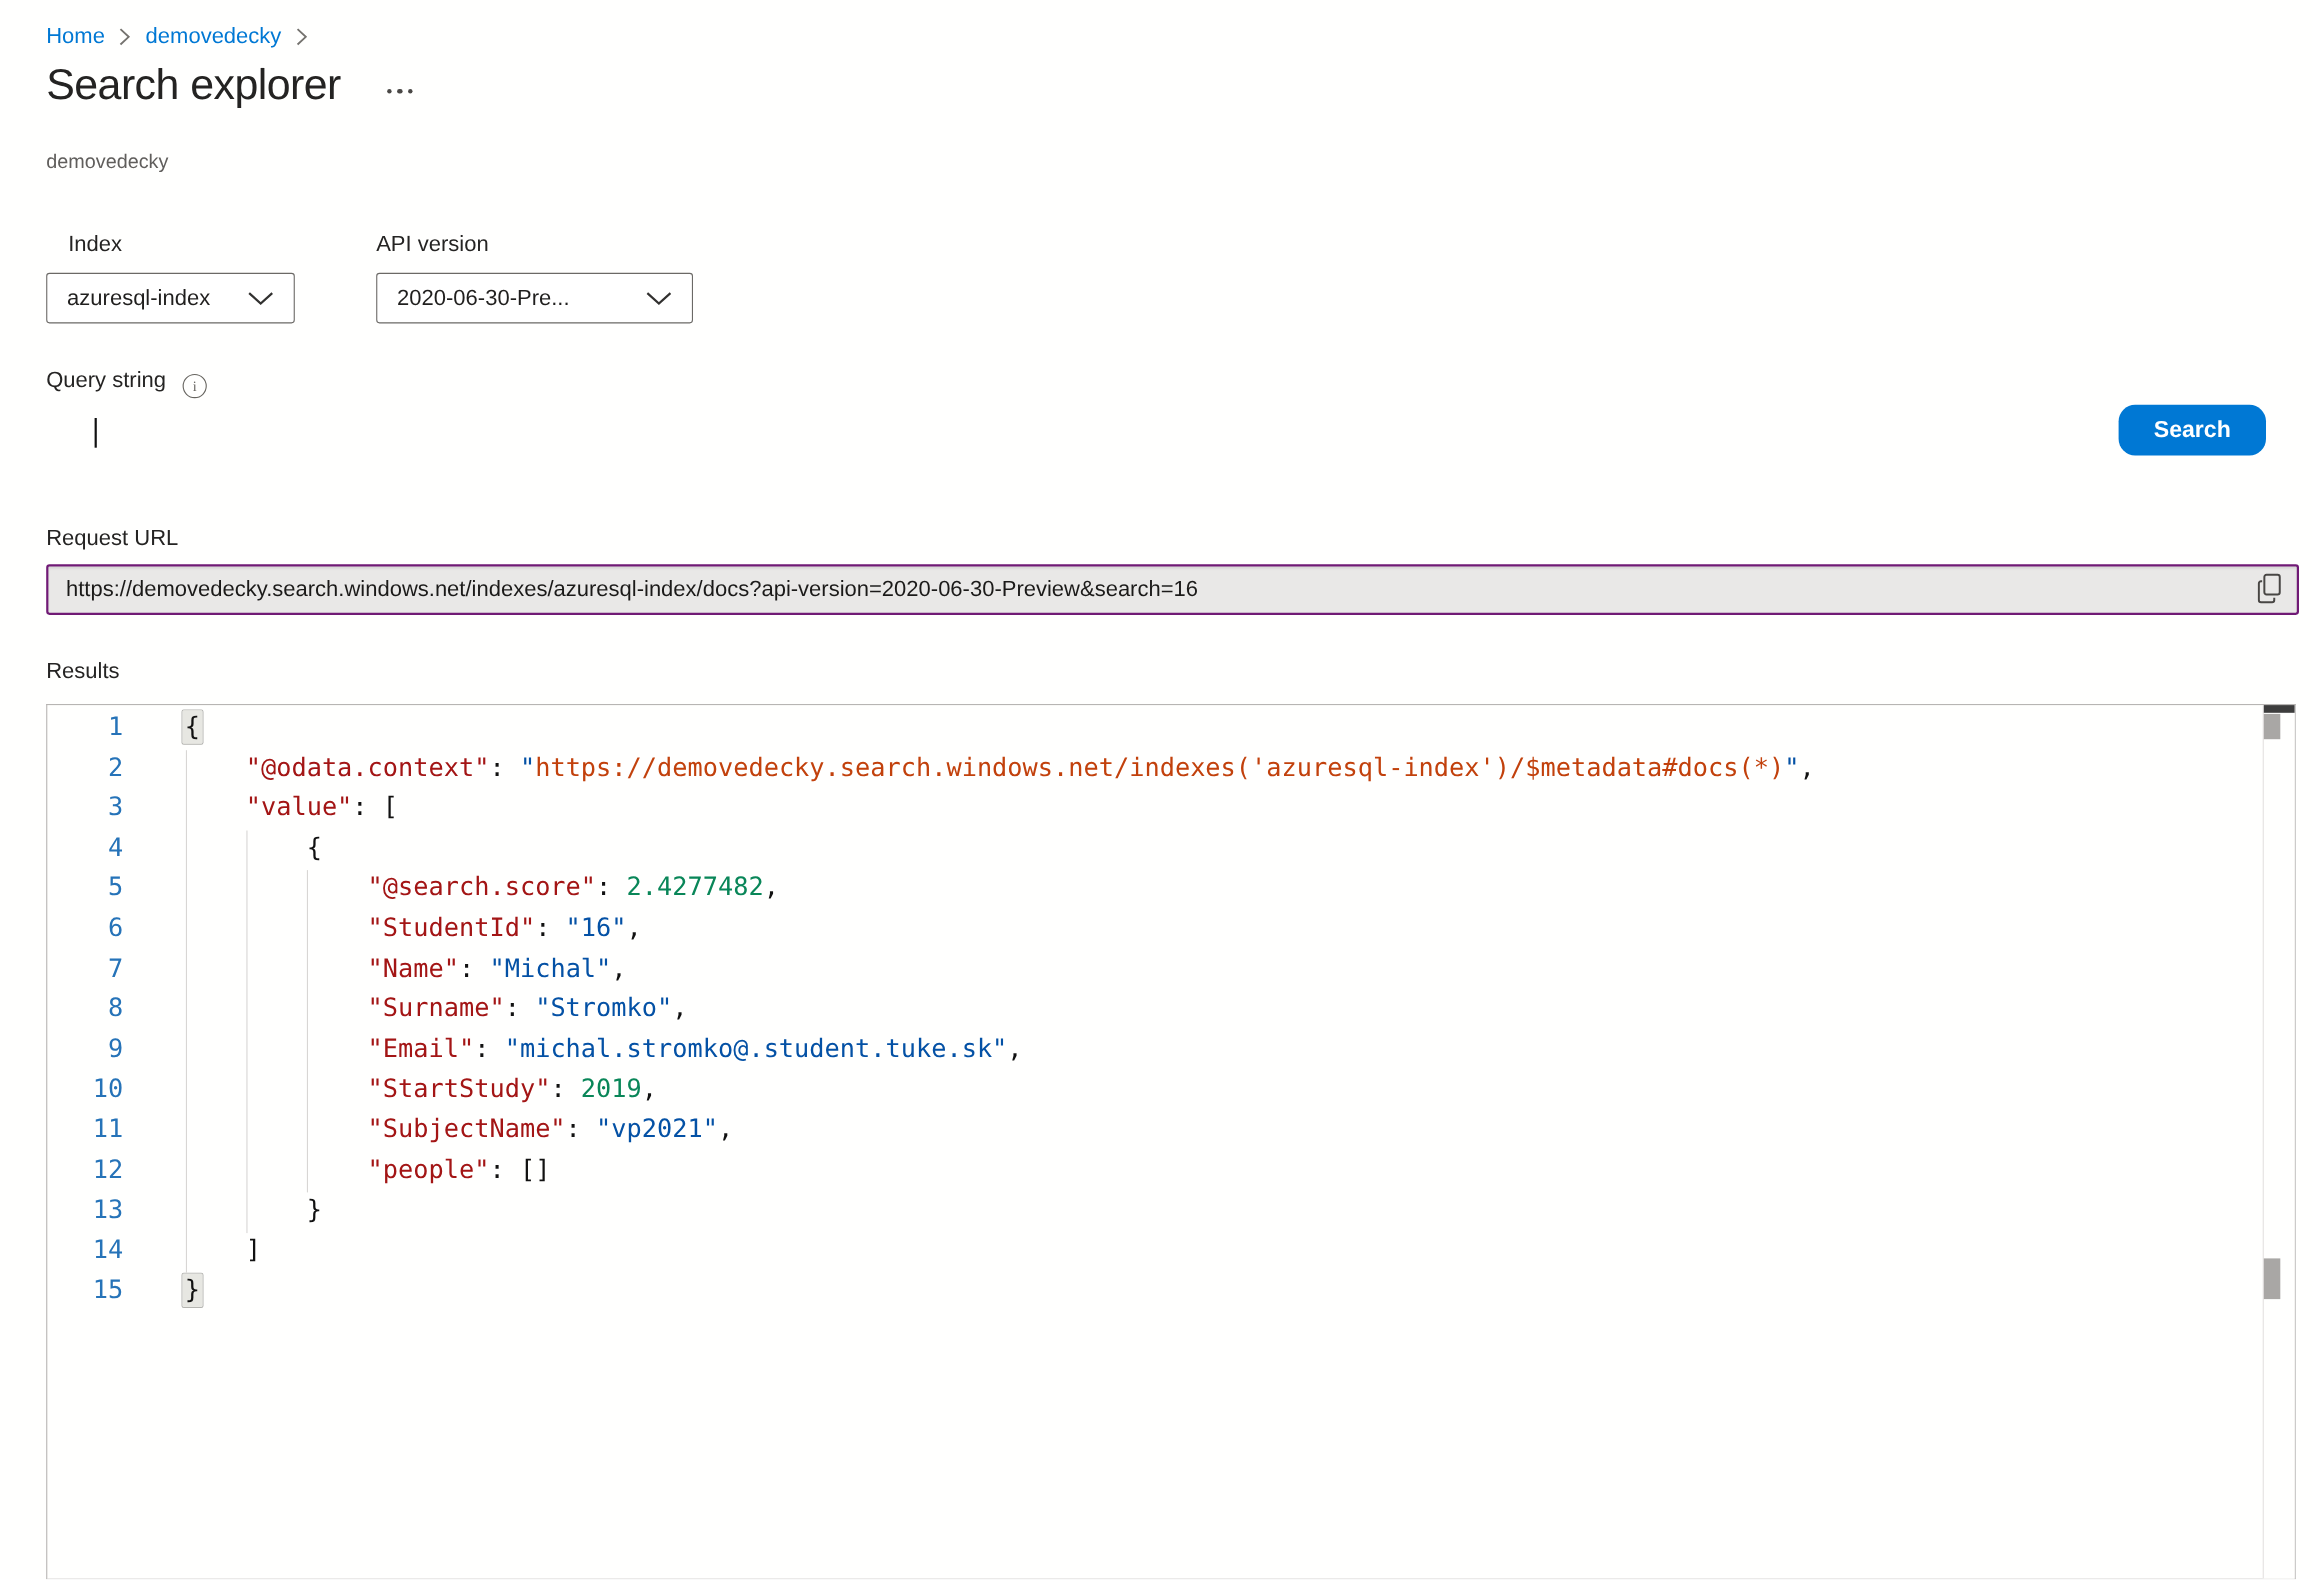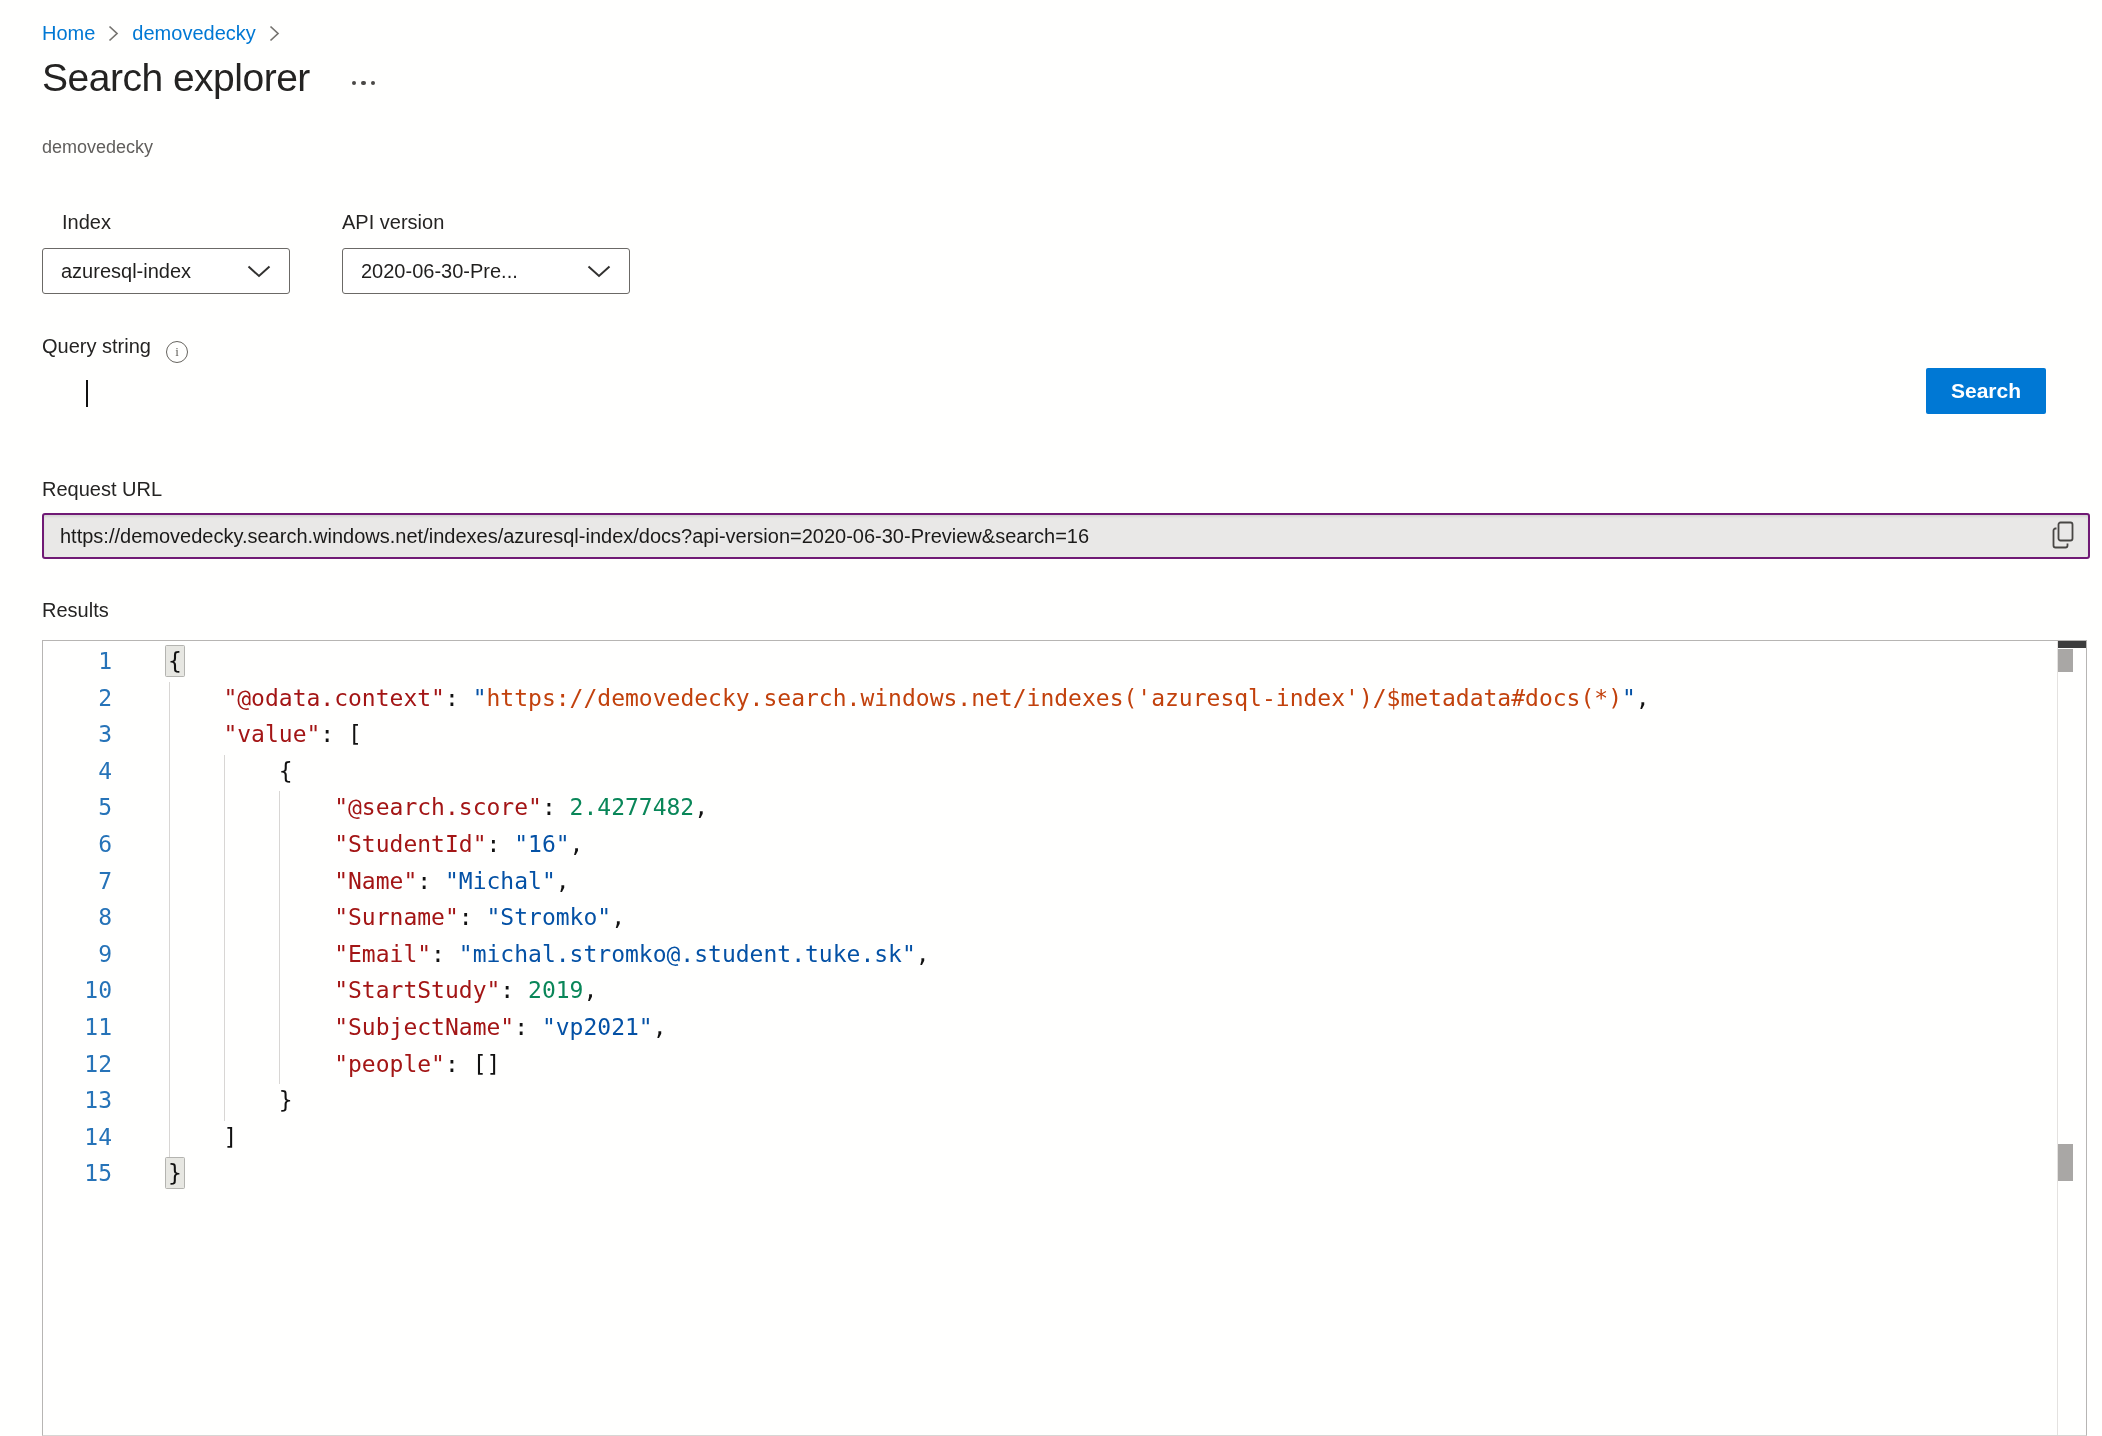--- a/index.html
+++ b/index.html
@@ -33,23 +33,23 @@
     border:2.5px solid #0f7fda; border-radius:3px; background:#fff;
     font-size:20px; color:#1b1a19; padding:0 16px; font-family:"Liberation Sans", sans-serif;
   }
   .caret { position:absolute; left:86px; top:380px; width:2px; height:27px; background:#111; }
   .info-icon {
     display:inline-flex; width:22px; height:22px; border:1.5px solid #66645f; border-radius:50%;
     align-items:center; justify-content:center; font-size:13px; color:#66645f; margin-left:15px;
     vertical-align:-3px; font-family:"Liberation Serif", serif; cursor:pointer;
   }
   .search-btn {
-    position:absolute; left:1926px; top:368px; width:120px; height:46px;
+    position:absolute; left:1926px; top:368px; width:134px; height:46px;
     background:#0078d4; color:#fff; font-size:21px; font-weight:700;
-    border:none; border-radius:2px; cursor:pointer; font-family:"Liberation Sans", sans-serif;
+    border:none; border-radius:15px; cursor:pointer; font-family:"Liberation Sans", sans-serif;
   }
   
   .url-box {
     position:absolute; left:42px; top:513px; width:2048px; height:46px;
     background:#e9e8e7; border:2px solid #701a75; border-radius:3px;
     font-size:20px; color:#1b1a19; padding:0 52px 0 16px;
     box-shadow:inset 0 2px 2px rgba(0,0,0,0.08); font-family:"Liberation Sans", sans-serif;
   }
   .copy-btn { position:absolute; left:2048px; top:521px; width:32px; height:30px; background:none; border:none; cursor:pointer; }
   
@@ -110,21 +110,21 @@
       <i></i>
         <i></i>
         <i></i>
     </button>
   </div>
   <div class="subtitle">demovedecky</div>
 
   <div class="field-label" style="left:42px; top:211px;margin-left:20px;">Index</div>
   <div class="field-label" style="left:342px; top:211px;">API version</div>
 
-  <div class="dropdown" style="left:42px; top:248px; width:248px;gap:16px;" role="combobox">
+  <div class="dropdown" style="left:42px; top:248px; width:226px;gap:16px;" role="combobox">
     <span>azuresql-index</span>
     <span class="chev">
       <svg width="24" height="13" viewBox="0 0 24 13">
           <path d="M1.5 1.5 L12 11 L22.5 1.5" stroke="#323130" stroke-width="2" fill="none"></path>
         </svg>
     </span>
   </div>
   <div class="dropdown" style="left:342px; top:248px; width:288px;" role="combobox">
     <span>2020-06-30-Pre...</span>
     <span class="chev">

